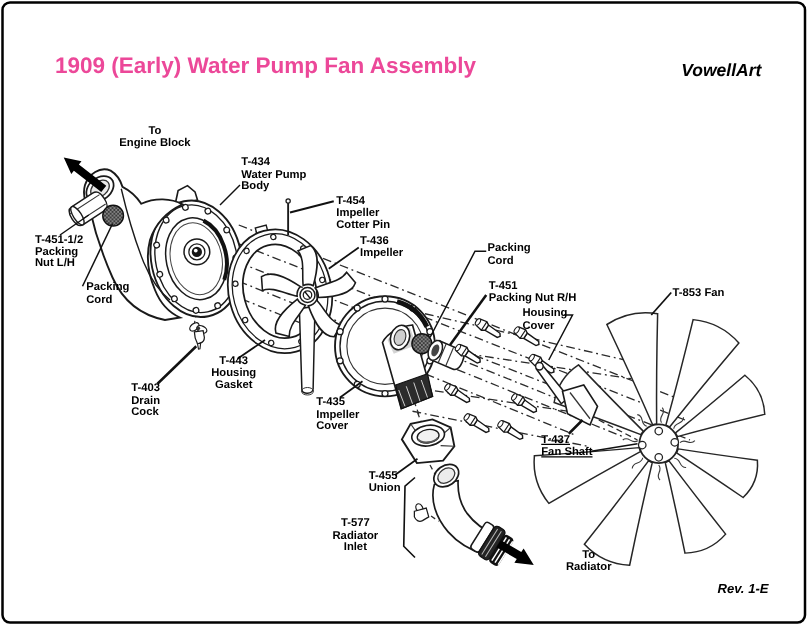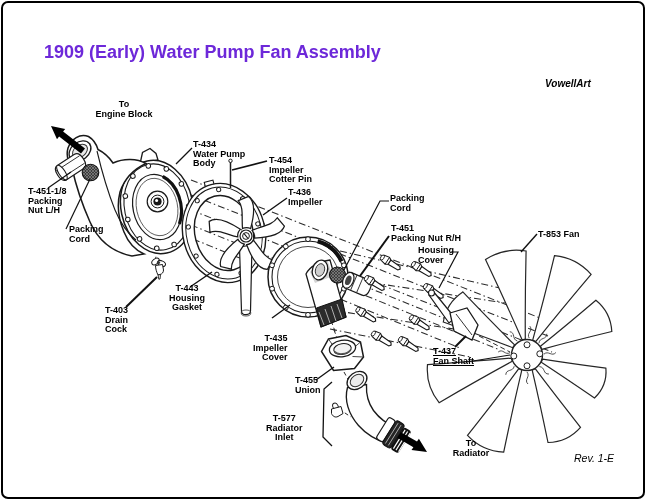--- a/index.html
+++ b/index.html
@@ -1,22 +1,22 @@
 <!DOCTYPE html>
 <html><head>
 <meta charset="utf-8">
 <style>
   html,body{margin:0;padding:0;background:#fff;}
   #stage{position:relative;width:646px;height:500px;background:#fff;overflow:hidden;
          font-family:"Liberation Sans",sans-serif;}
   #frame{position:absolute;left:1px;top:1px;right:1px;bottom:1px;border:2.5px solid #000;
          border-radius:7px;pointer-events:none;}
-  #title{position:absolute;left:44px;top:42px;font-weight:bold;font-size:18px;color:#6d28d9;white-space:nowrap;}
-  #credit{position:absolute;left:545px;top:48px;font-weight:bold;font-style:italic;font-size:10px;color:#000;margin-top:30px;}
-  #rev{position:absolute;left:574px;top:452px;font-weight:normal;font-style:italic;font-size:10.5px;color:#000;text-align:center;}
+  #title{position:absolute;left:44px;top:42px;font-weight:bold;font-size:18px;color:#ec4899;white-space:nowrap;}
+  #credit{position:absolute;left:545px;top:48px;font-weight:bold;font-style:italic;font-size:14px;color:#000;}
+  #rev{position:absolute;left:574px;top:465px;font-weight:bold;font-style:italic;font-size:10.5px;color:#000;text-align:center;}
   .lbl{position:absolute;font-weight:bold;font-size:9px;line-height:9.5px;color:#000;white-space:nowrap;}
   .lbl.center{transform:translateX(-50%);text-align:center;margin-left:29px;}
   svg{position:absolute;left:0;top:0;}
 </style>
 </head>
 <body>
 
 <div id="stage">
   <svg id="art" width="646" height="500" viewBox="0 0 646 500">
       <defs>
@@ -263,29 +263,29 @@
         <polyline points="48,188 71,172" fill="none" stroke="#111" stroke-width="1.2"></polyline>
         <polyline points="66,229 90,179" fill="none" stroke="#111" stroke-width="1.2"></polyline>
       </g>
     </svg>
   <div id="labels">
       <div class="lbl center" style="left: 95px; top: 100px;">
         <div>To</div>
         <div>Engine Block</div>
       </div>
       <div class="lbl" style="left: 28px; top: 187px;">
-        <div>T-451-1/8</div>
+        <div>T-451-1/2</div>
         <div>Packing</div>
         <div>Nut L/H</div>
       </div>
       <div class="lbl" style="left: 69px; top: 225px;">
         <div>Packing</div>
         <div>Cord</div>
       </div>
-      <div class="lbl" style="left: 193px; top: 140px;">
+      <div class="lbl" style="left: 193px; top: 125px;">
         <div>T-434</div>
         <div>Water Pump</div>
         <div>Body</div>
       </div>
       <div class="lbl" style="left: 269px; top: 156px;">
         <div>T-454</div>
         <div>Impeller</div>
         <div>Cotter Pin</div>
       </div>
       <div class="lbl" style="left: 288px; top: 188px;">
@@ -310,21 +310,21 @@
       <div class="lbl" style="left: 169px; top: 284px; text-align: center;">
         <div>T-443</div>
         <div>Housing</div>
         <div>Gasket</div>
       </div>
       <div class="lbl" style="left: 105px; top: 306px;">
         <div>T-403</div>
         <div>Drain</div>
         <div>Cock</div>
       </div>
-      <div class="lbl" style="left: 253px; top: 334px; text-align: right;">
+      <div class="lbl" style="left: 253px; top: 317px;">
         <div>T-435</div>
         <div>Impeller</div>
         <div>Cover</div>
       </div>
       <div class="lbl" style="left: 433px; top: 347px; text-decoration: underline;">
         <div>T-437</div>
         <div>Fan Shaft</div>
       </div>
       <div class="lbl" style="left: 295px; top: 376px;">
         <div>T-455</div>

